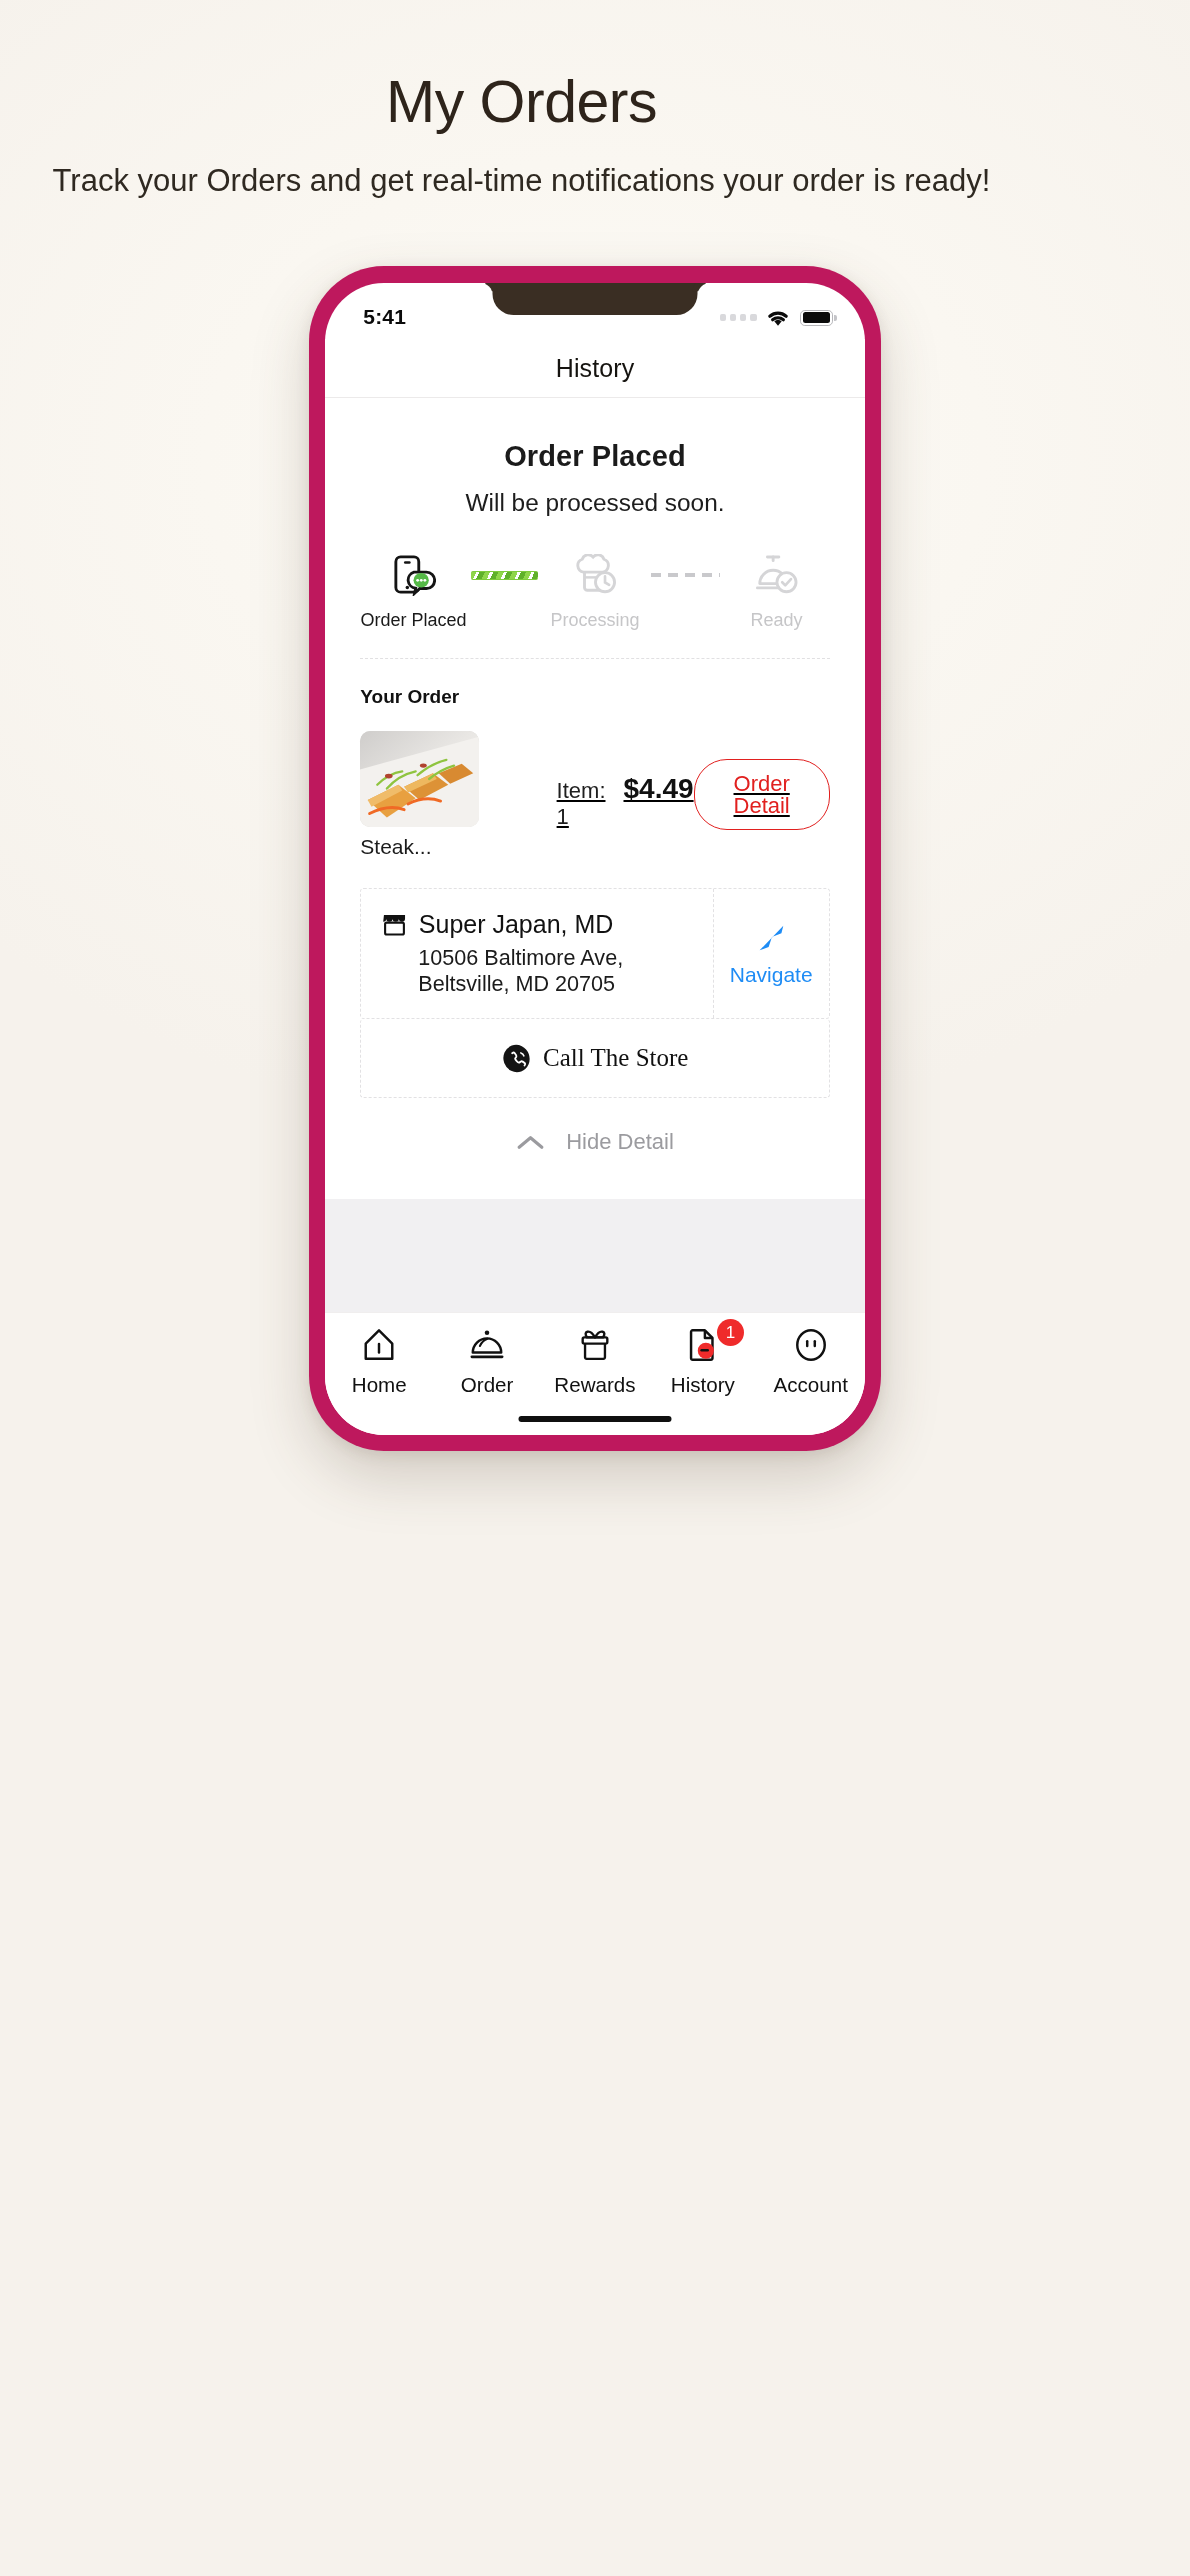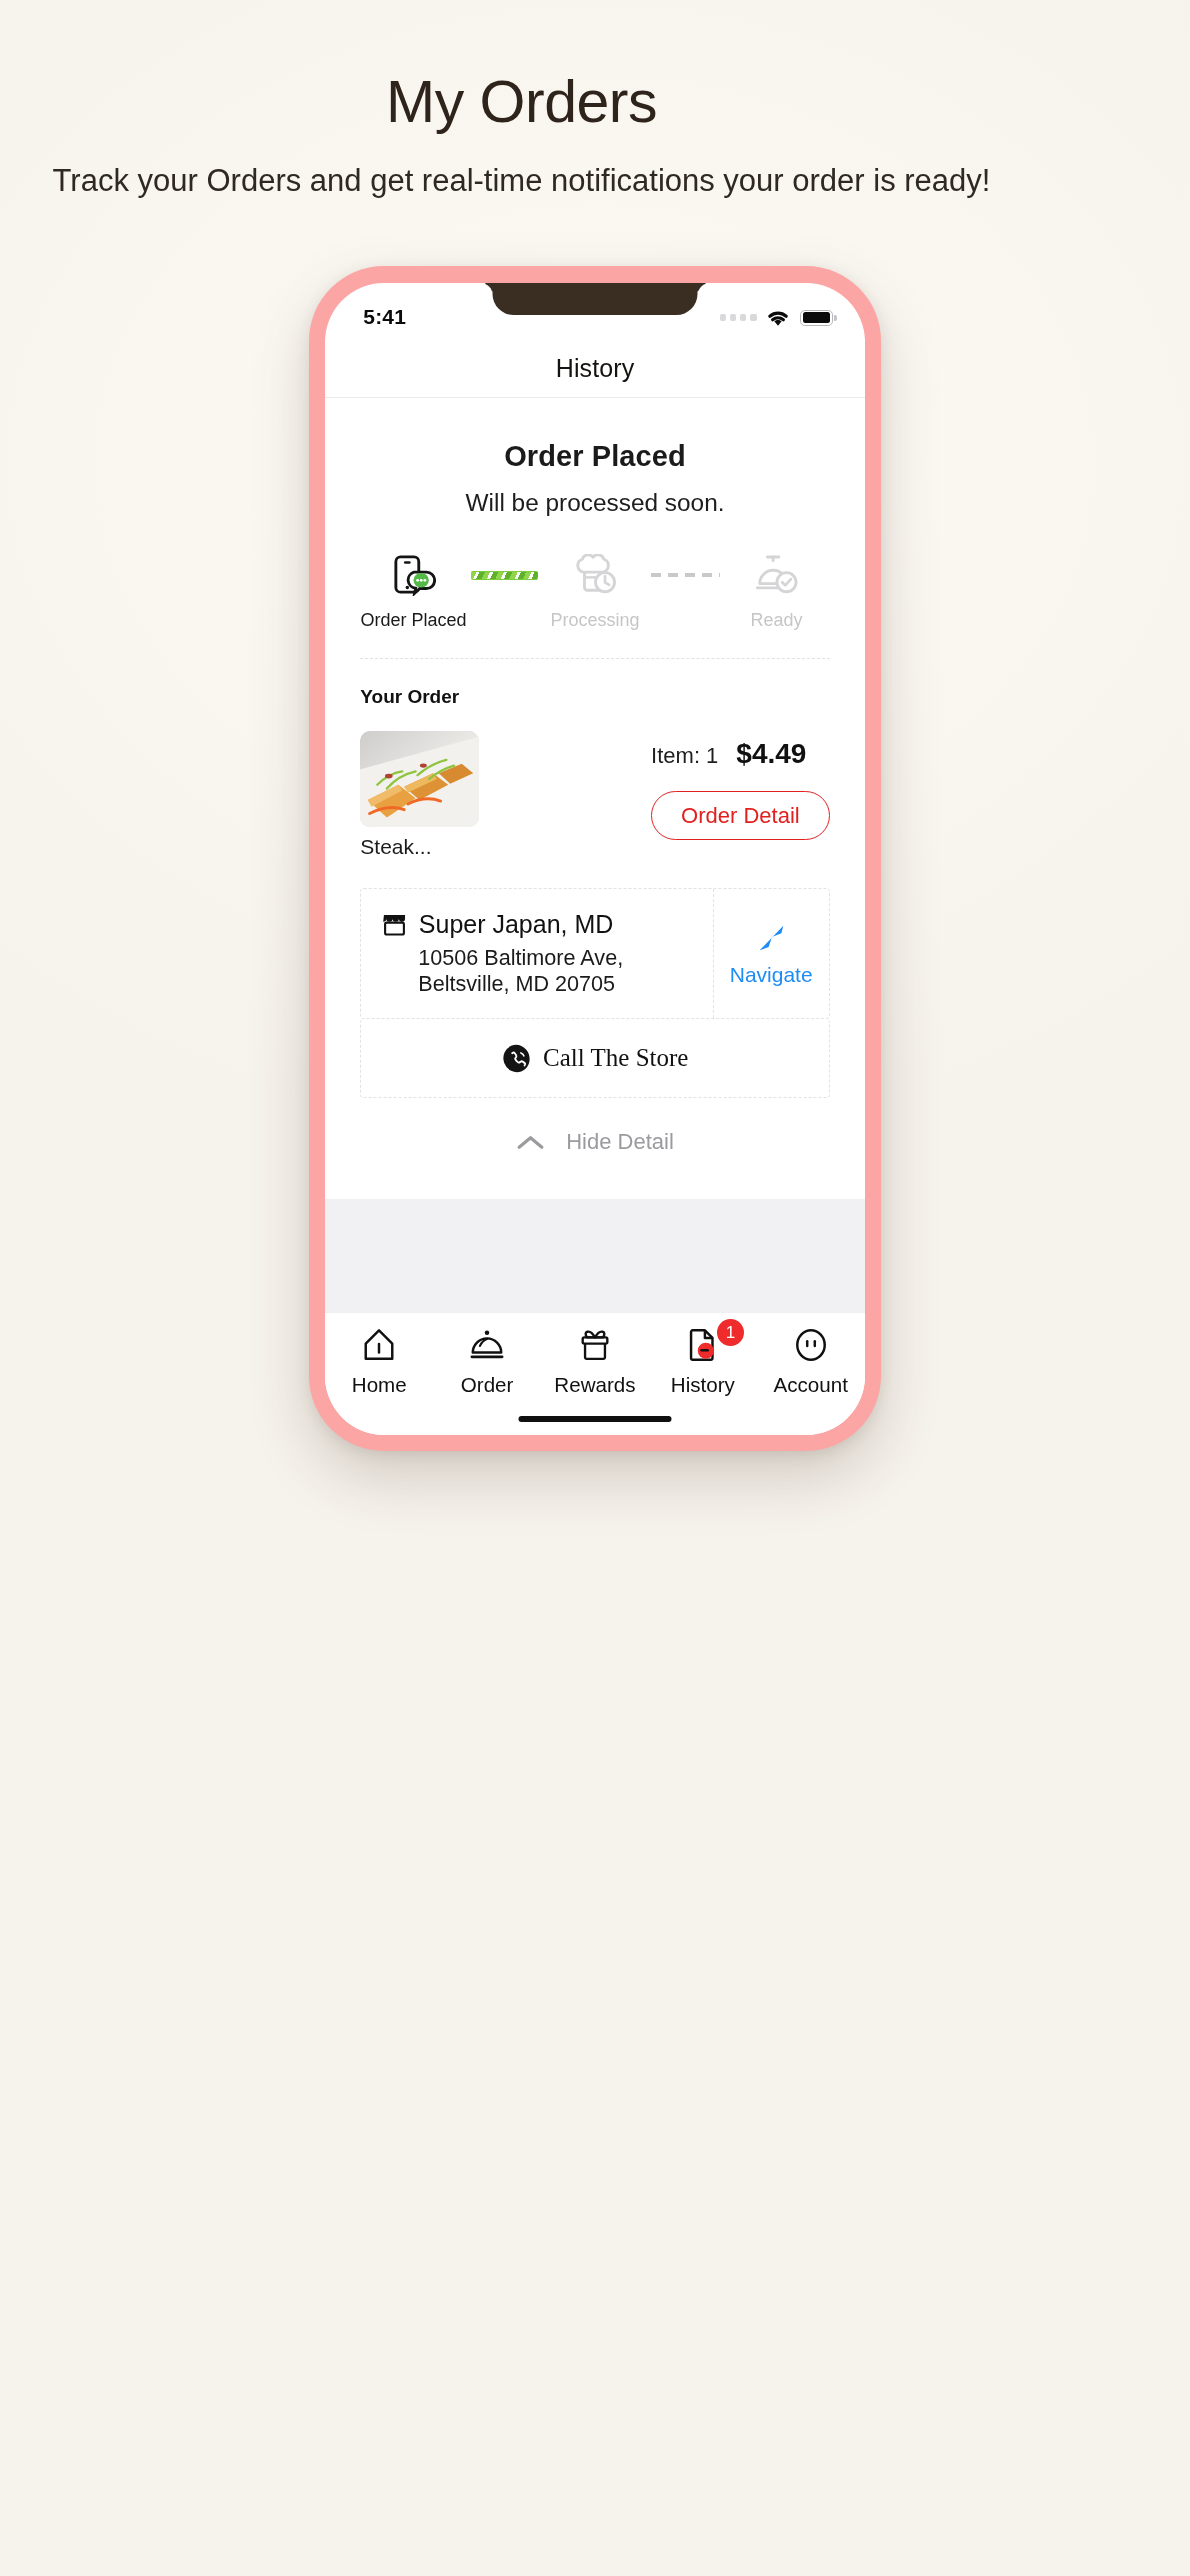--- a/index.html
+++ b/index.html
@@ -50,21 +50,21 @@
     width: 1070px;
     height: 1188px;
   }
   .phone {
     position: absolute;
     left: 0; top: 0;
     width: 572px;
     height: 1185px;
     left: 50%;
     transform: translateX(-50%);
-    background: #fca5a5;
+    background: #be185d;
     border-radius: 75px;
     box-shadow: 0 25px 58px rgba(80,62,44,0.22), 0 3.8px 13.4px rgba(80,62,44,0.10);
     padding: 17px 16.3px 16.3px 16.3px;
   }
   .screen {
     position: relative;
     width: 100%;
     height: 100%;
     background: #ffffff;
     border-radius: 59px;
@@ -287,22 +287,24 @@
     position: relative;
     background: #d8d6d3;
   }
   .item-name {
     margin-top: 8.6px;
     font-size: 21px;
     color: #1b1b1b;
   }
   .price-col {
     display: flex;
-    flex-direction: column;
+    flex-direction: row;
+    align-items: flex-end;
     padding-top: 7.7px;
+    text-decoration: underline;
   }
   .price-line {
     display: flex;
     align-items: baseline;
     gap: 18px;
   }
   .item-count {
     font-size: 22px;
     color: #1f1f1f;
   }

